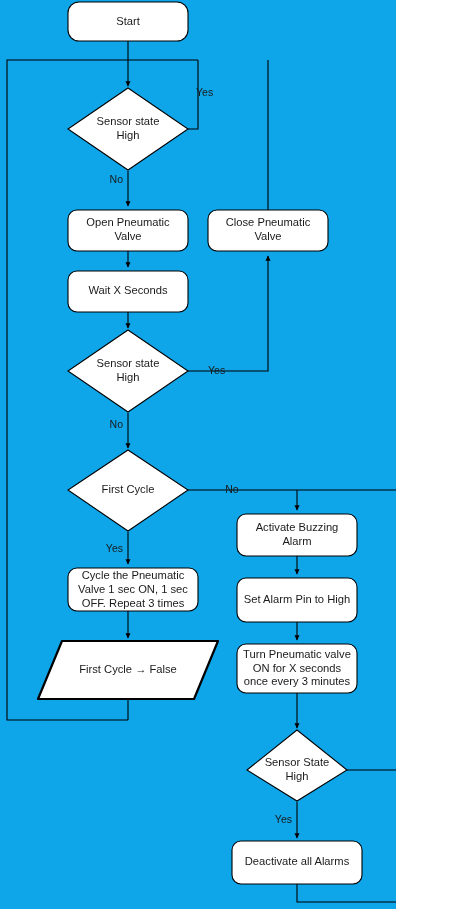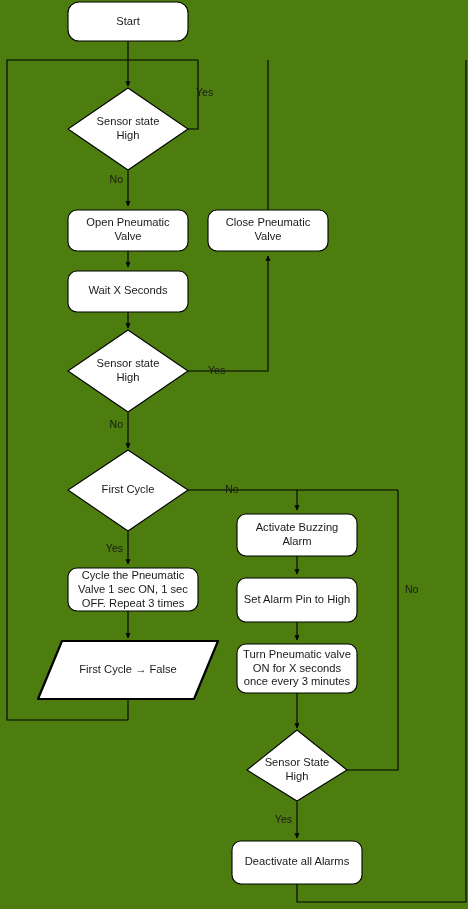--- a/index.html
+++ b/index.html
@@ -6,23 +6,23 @@
   html, body {
     margin: 0;
     padding: 0;
     background: #ffffff;
   }
   body {
     font-family: "Liberation Sans", sans-serif;
   }
   #flowchart-root {
     position: relative;
-    width: 468px;
+    width: 396px;
     height: 909px;
-    background: #4d7c0f;
+    background: #0ea5e9;
     overflow: hidden;
   }
   svg#flow-svg {
     display: block;
     width: 476px;
     height: 909px;
   }
   .node-shape {
     fill: #ffffff;
     stroke: #000000;

